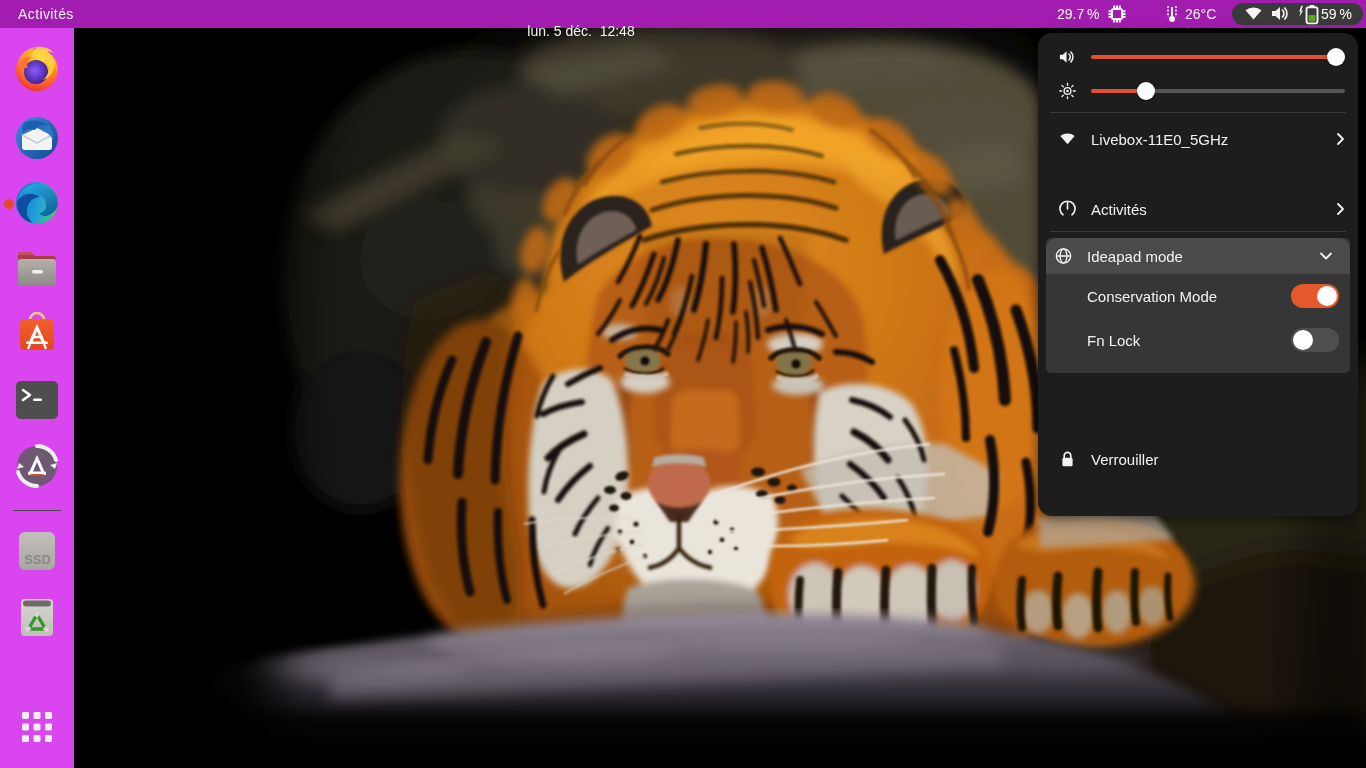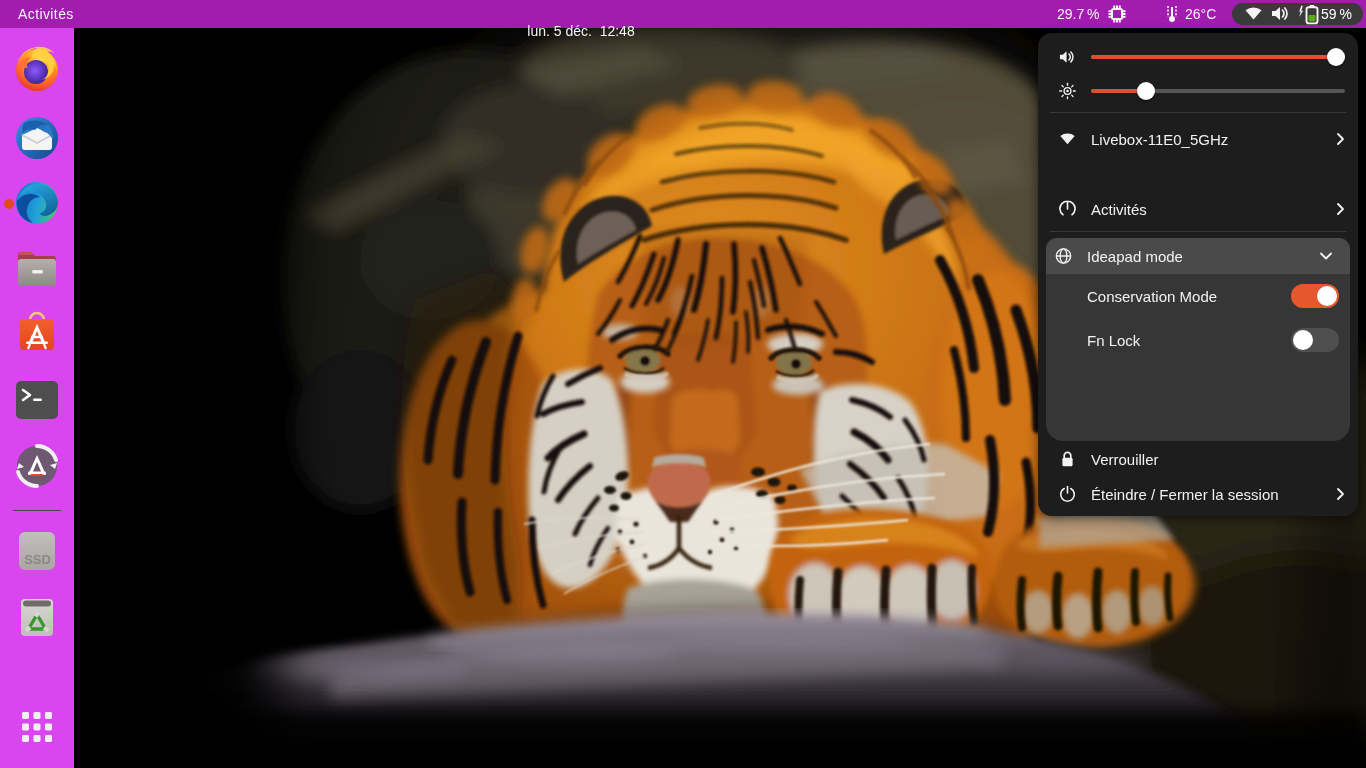--- a/index.html
+++ b/index.html
@@ -24,21 +24,21 @@
 .dicon { position:absolute; left:14px; width:46px; height:46px; }
 #dock .sep { position:absolute; left:13px; top:482px; width:48px; height:1px; background:#454545; }
 #edge-dot { position:absolute; left:4px; top:171px; width:10px; height:10px; border-radius:50%; background:#e34a22; }
 
 #menu { position:absolute; left:1038px; top:33px; width:320px; height:483px; background:#1d1d1d; border-radius:14px; box-shadow:0 2px 12px rgba(0,0,0,0.55); color:#f2f2f2; font-size:15px; }
 .mrow { position:absolute; left:4px; width:320px; height:35px; }
 .micon { position:absolute; left:17px; top:50%; transform:translateY(-50%); width:17px; height:17px; }
 .mlabel { position:absolute; left:49px; top:50%; transform:translateY(-50%); white-space:nowrap; }
 .chev { position:absolute; right:17px; top:50%; transform:translateY(-50%); }
 .msep { position:absolute; left:12px; width:296px; height:1px; background:#3a3a3a; }
-#grp { position:absolute; left:8px; top:205px; width:304px; height:203px; background:#363636; border-radius:17px; }
+#grp { position:absolute; left:8px; top:205px; width:304px; height:135px; background:#363636; border-radius:5px; }
 #grp-head { position:absolute; left:0; top:0; width:304px; height:36px; background:#4a4a4a; border-radius:11px 11px 0 0; }
 .trow { position:absolute; left:0; width:304px; height:44px; }
 .tlabel { position:absolute; left:41px; top:50%; transform:translateY(-50%); }
 .toggle { position:absolute; right:11px; top:50%; transform:translateY(-50%); width:48px; height:24px; border-radius:12px; }
 .toggle.on { background:#e4582c; }
 .toggle.off { background:#4f4f4f; }
 .toggle .knob { position:absolute; top:2px; width:20px; height:20px; border-radius:50%; background:#fff; }
 .toggle.on .knob { right:2px; }
 .toggle.off .knob { left:2px; }
 
@@ -637,24 +637,14 @@
           </div>
     </div>
   </div>
   <div class="mrow" style="top:408px">
     <svg class="micon" width="16" height="18" viewBox="0 0 16 18">
           <path d="M4.5 8 V5.5 a3.5 3.5 0 0 1 7 0 V8" fill="none" stroke="#f2f2f2" stroke-width="1.8"></path>
           <rect x="2.6" y="7.6" width="10.8" height="9" rx="1.6" fill="#f2f2f2"></rect>
         </svg>
     <div class="mlabel">Verrouiller</div>
   </div>
-  <div class="mrow" style="top:443px">
-    <svg class="micon" width="18" height="18" viewBox="0 0 18 18">
-          <path d="M5.5 3.2 a7.2 7.2 0 1 0 7 0" fill="none" stroke="#f2f2f2" stroke-width="1.7" stroke-linecap="round"></path>
-          <line x1="9" y1="1" x2="9" y2="8" stroke="#f2f2f2" stroke-width="1.7" stroke-linecap="round"></line>
-        </svg>
-    <div class="mlabel">Éteindre / Fermer la session</div>
-    <svg class="chev" width="9" height="14" viewBox="0 0 9 14">
-          <path d="M2 2 l5 5 -5 5" stroke="#f2f2f2" stroke-width="1.8" fill="none" stroke-linecap="round" stroke-linejoin="round"></path>
-        </svg>
-  </div>
 </div>
 </div>
 
 </body></html>

